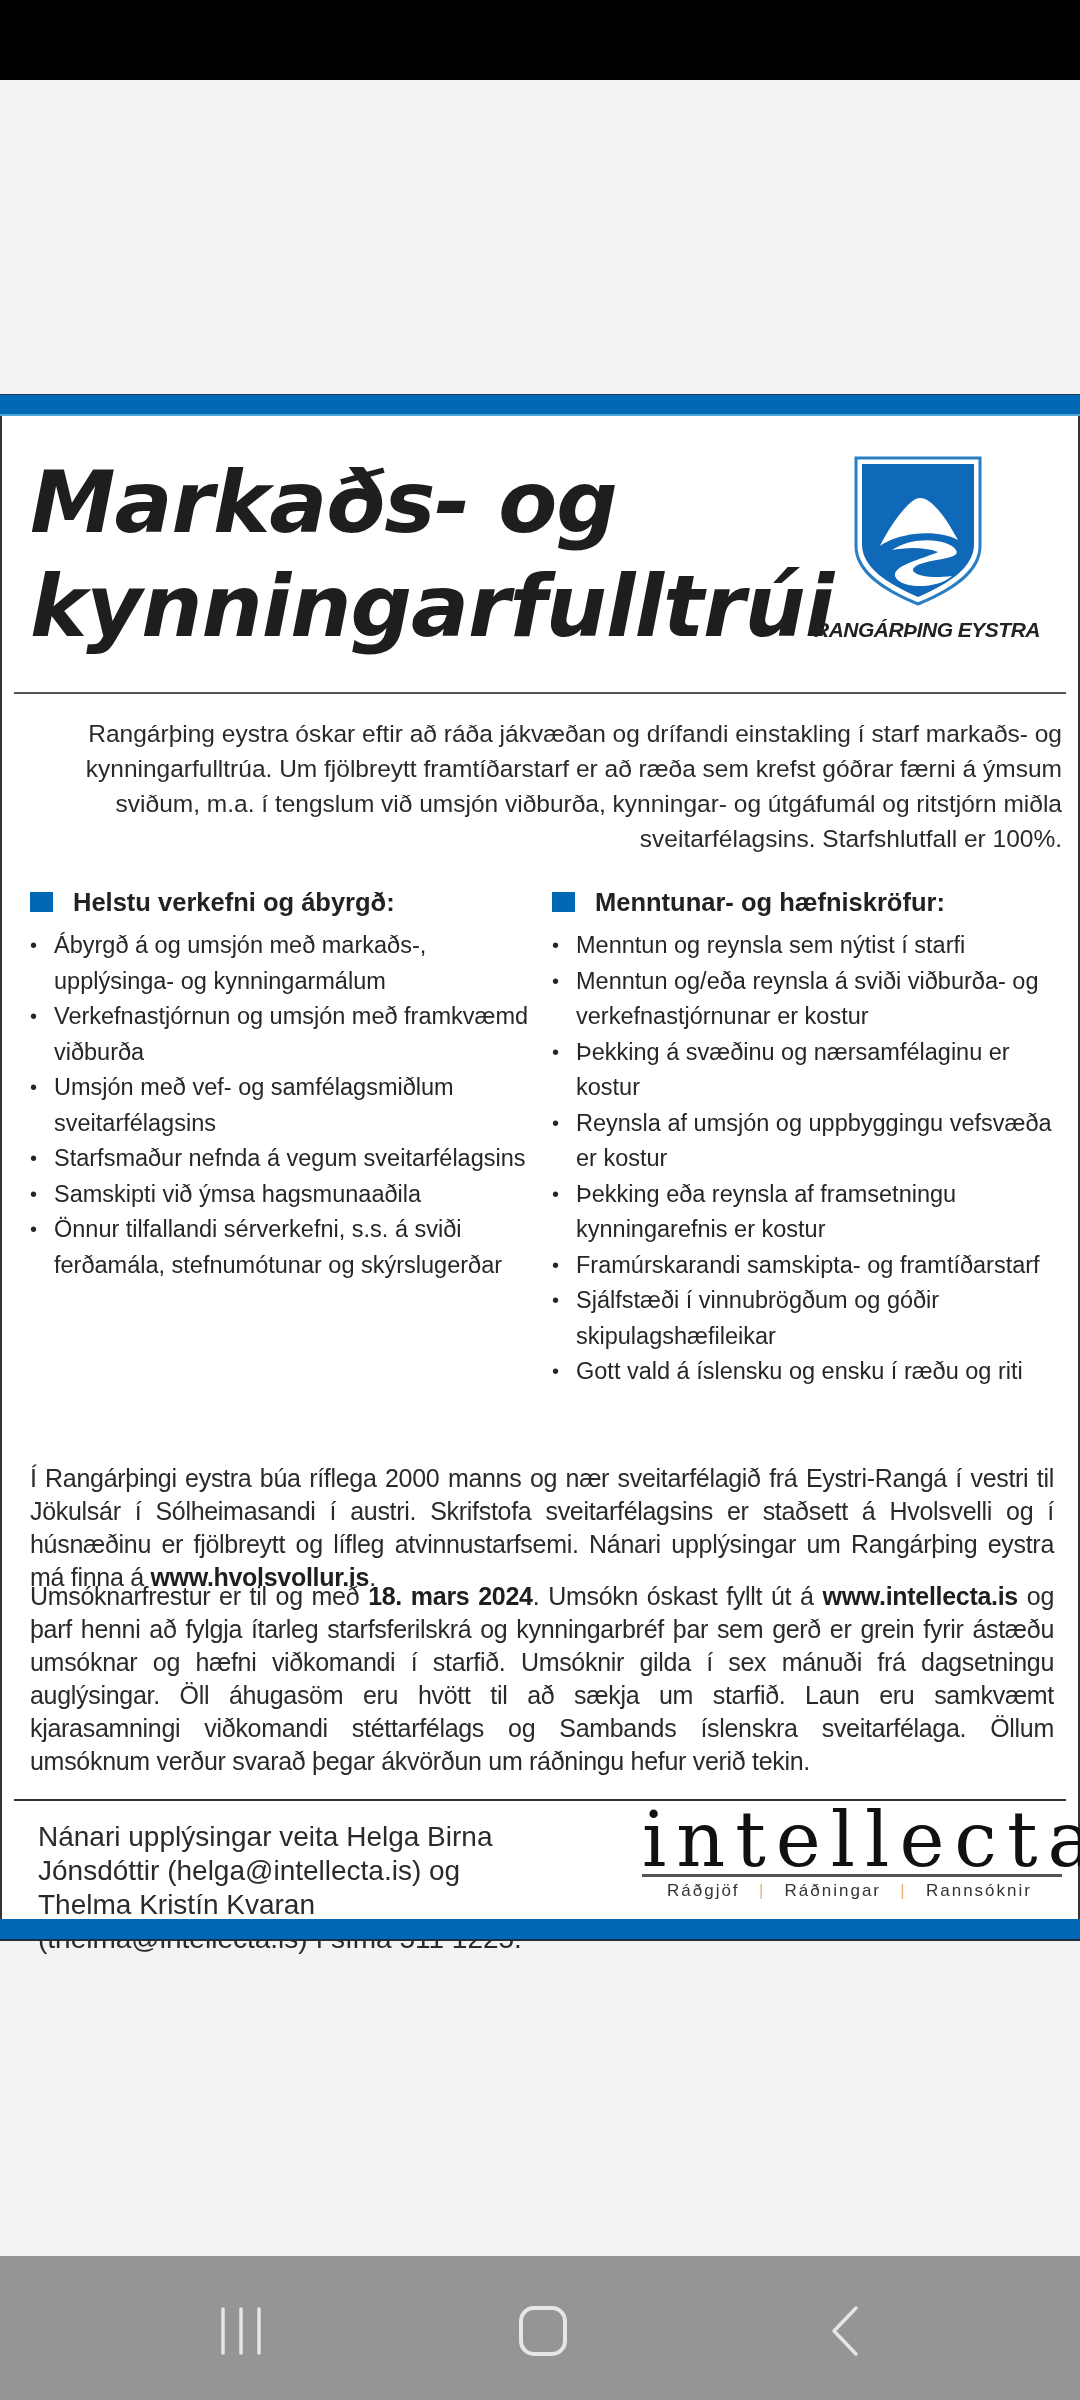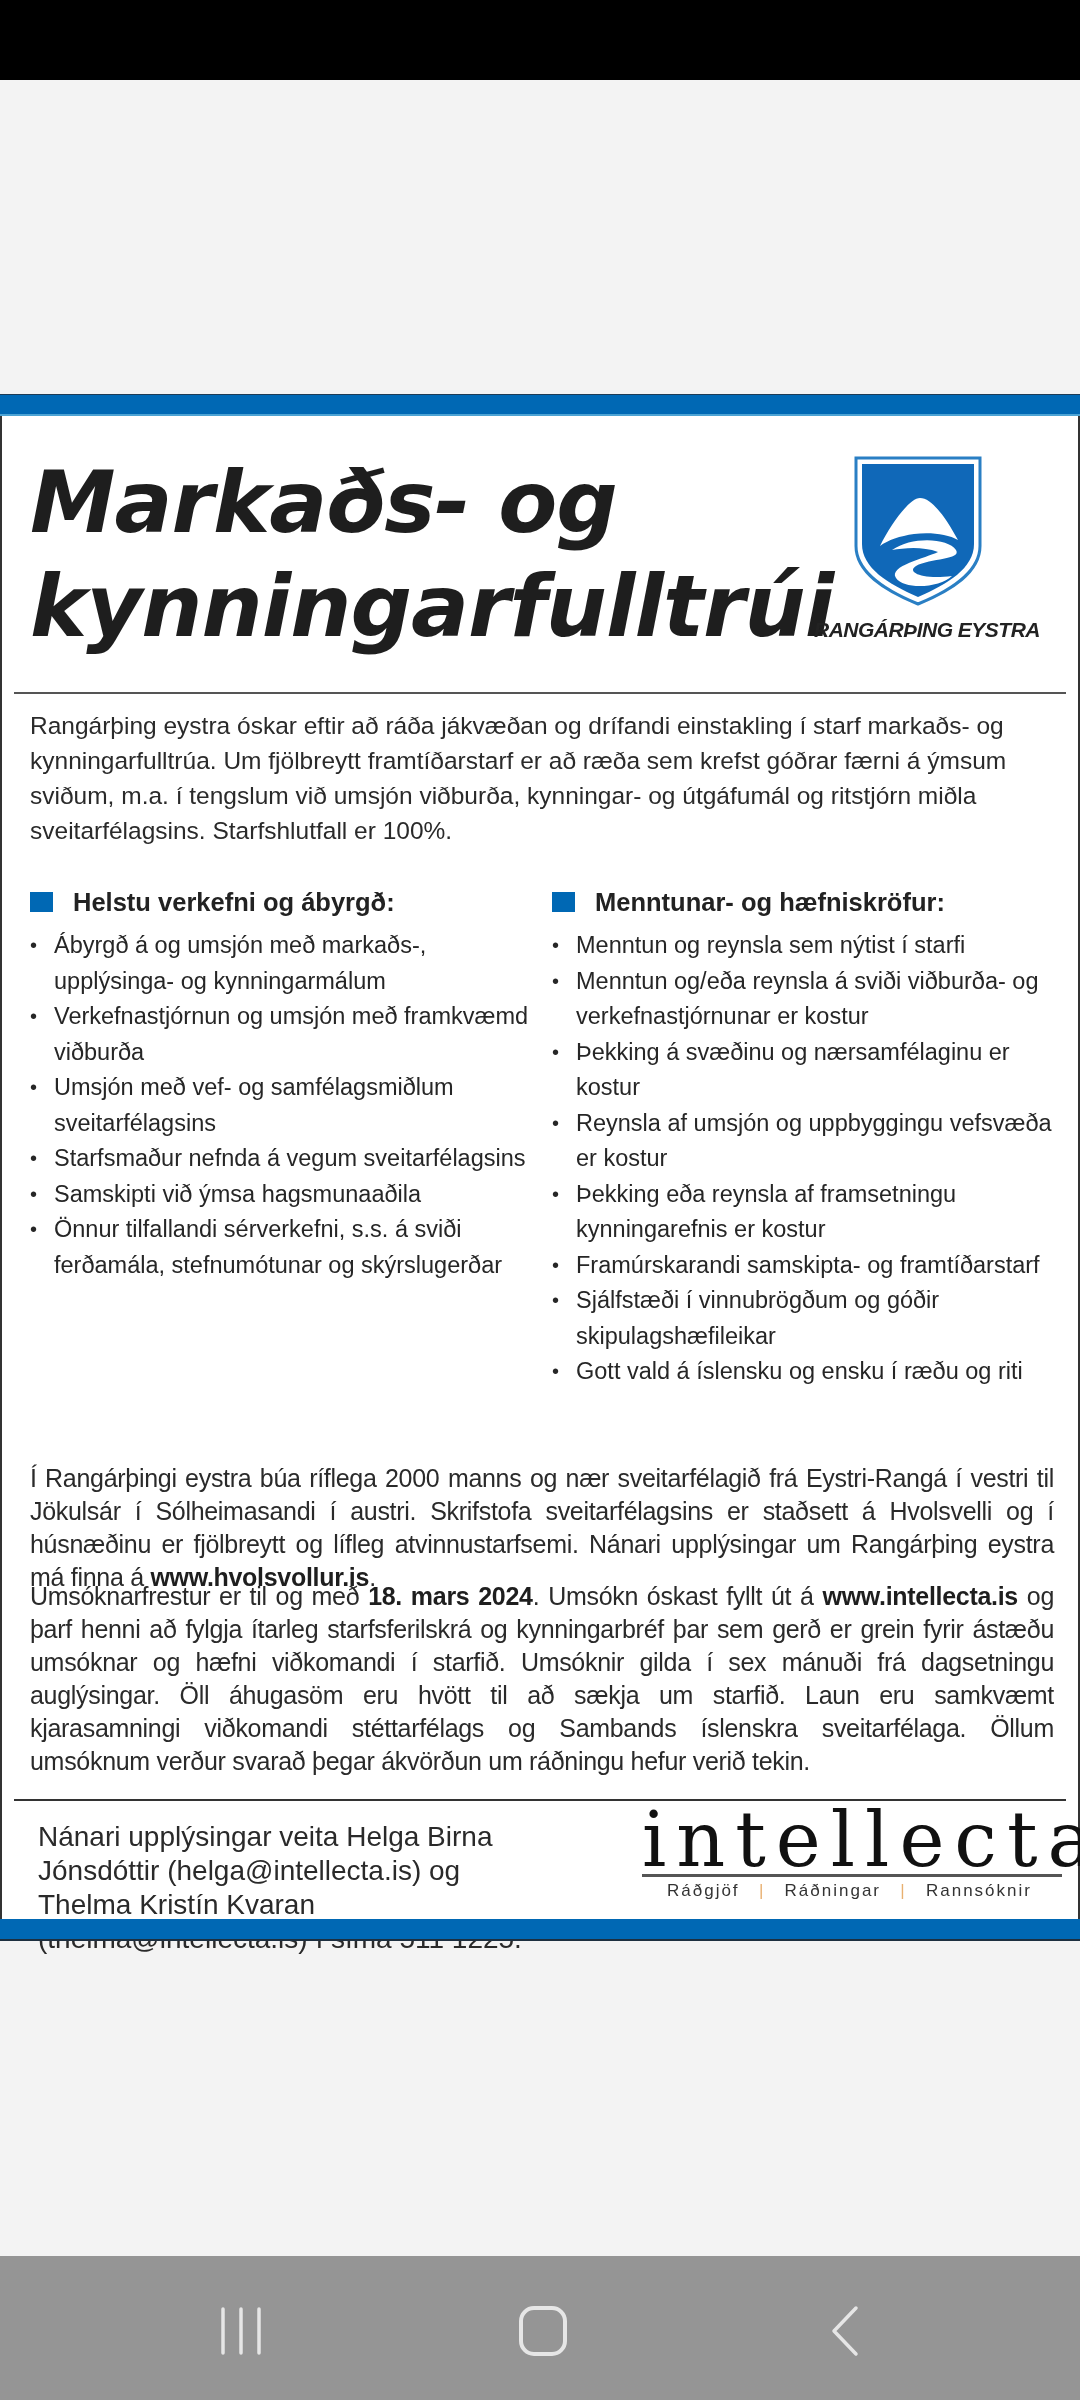--- a/index.html
+++ b/index.html
@@ -24,22 +24,22 @@
   }
   .logo { position: absolute; left: 800px; top: 60px; width: 240px; }
   .logo svg { display: block; margin: 0 auto 0 50px; }
   .logo-text {
     position: absolute; left: 0; top: 164px; width: 250px; text-align: center;
     font-family: "Liberation Sans", sans-serif; font-size: 21px; font-weight: bold;
     letter-spacing: -0.5px; color: #222; font-style: italic;
   }
   .rule { position: absolute; left: 12px; right: 12px; height: 2px; background: #555; }
   .intro {
-    position: absolute; left: 28px; top: 314px; width: 1024px; margin: 0;
-    font-size: 24.5px; line-height: 35px; color: #2a2a2a; text-align: left;
+    position: absolute; left: 28px; top: 314px; width: 1024px; margin: 8px;
+    font-size: 24.5px; line-height: 35px; color: #2a2a2a; text-align: right;
   }
   .col { position: absolute; top: 488px; width: 500px; }
   .col.left { left: 28px; }
   .col.right { left: 550px; width: 510px; }
   .col-head { display: flex; align-items: center; font-weight: bold; font-size: 25.5px; color: #222; height: 40px; }
   .sq { width: 23px; height: 20px; background: #0068b4; margin-right: 20px; }
   .col ul { list-style: none; margin: 6px 0 0 0; padding: 0; }
   .col li { position: relative; padding-left: 24px; font-size: 23.5px; line-height: 35.5px; color: #262626; }
   .col li::before { content: "•"; position: absolute; left: 0; top: 0; font-size: 20px; }
   .para {

